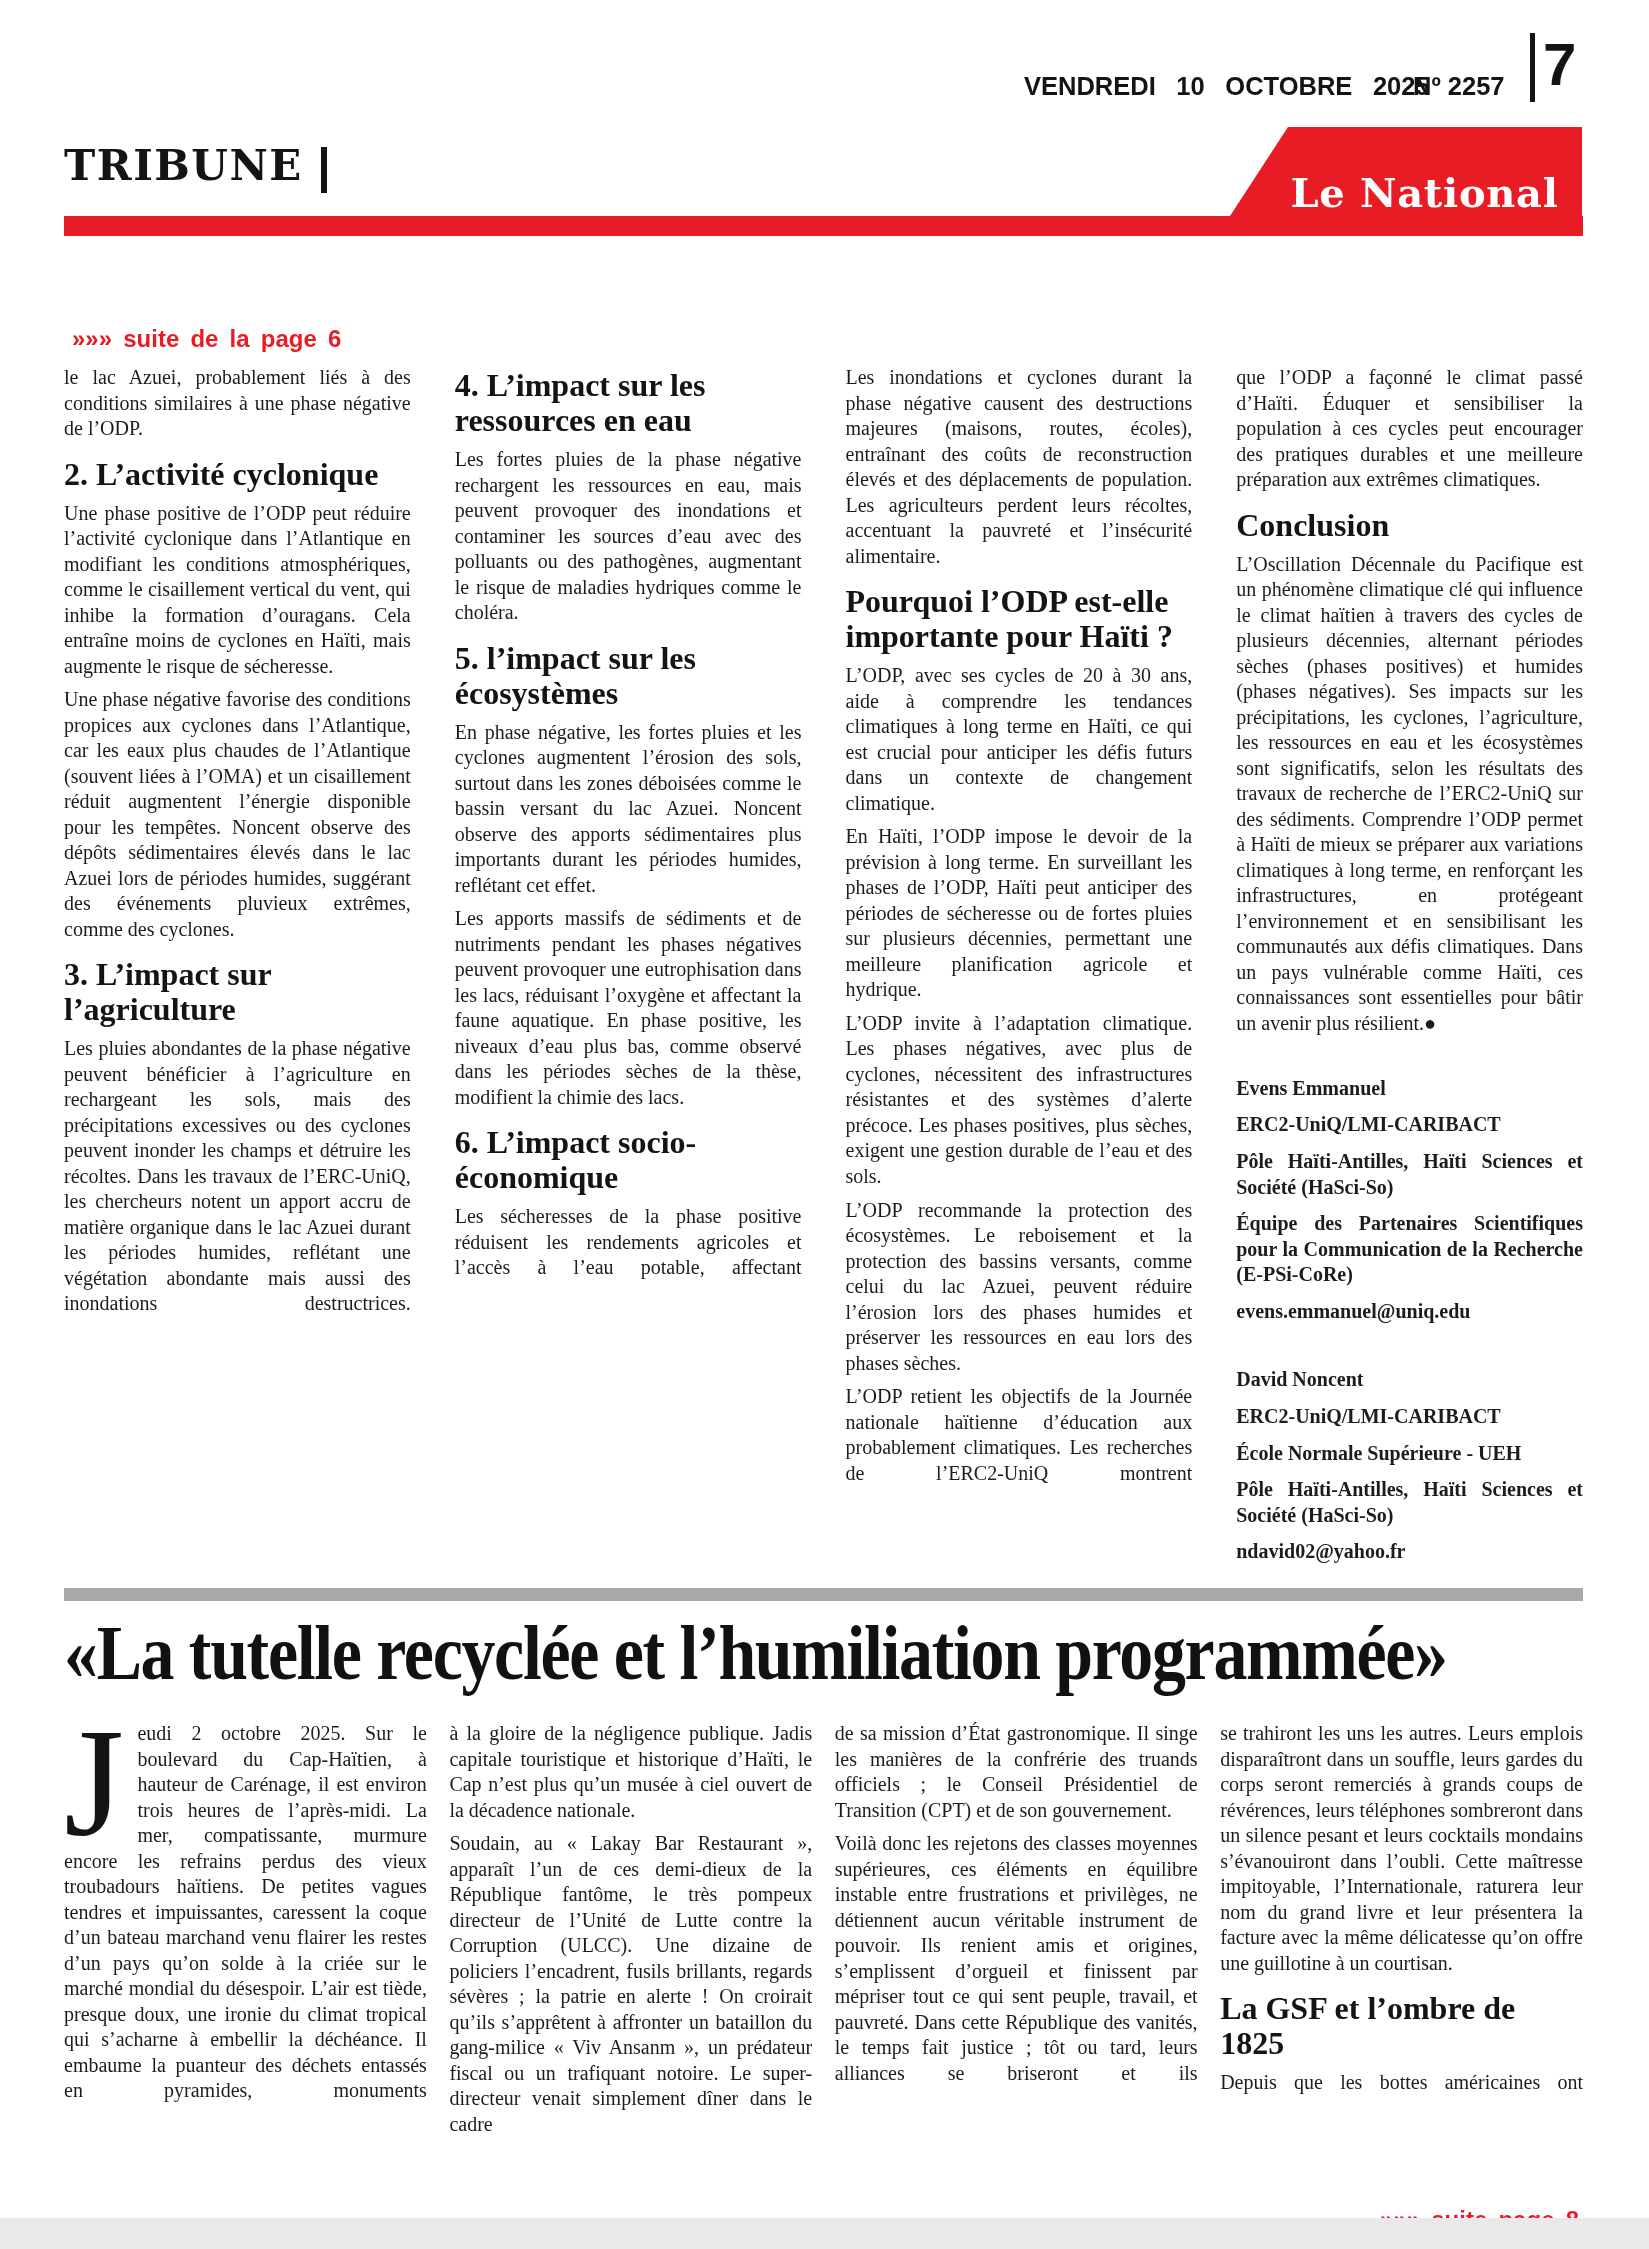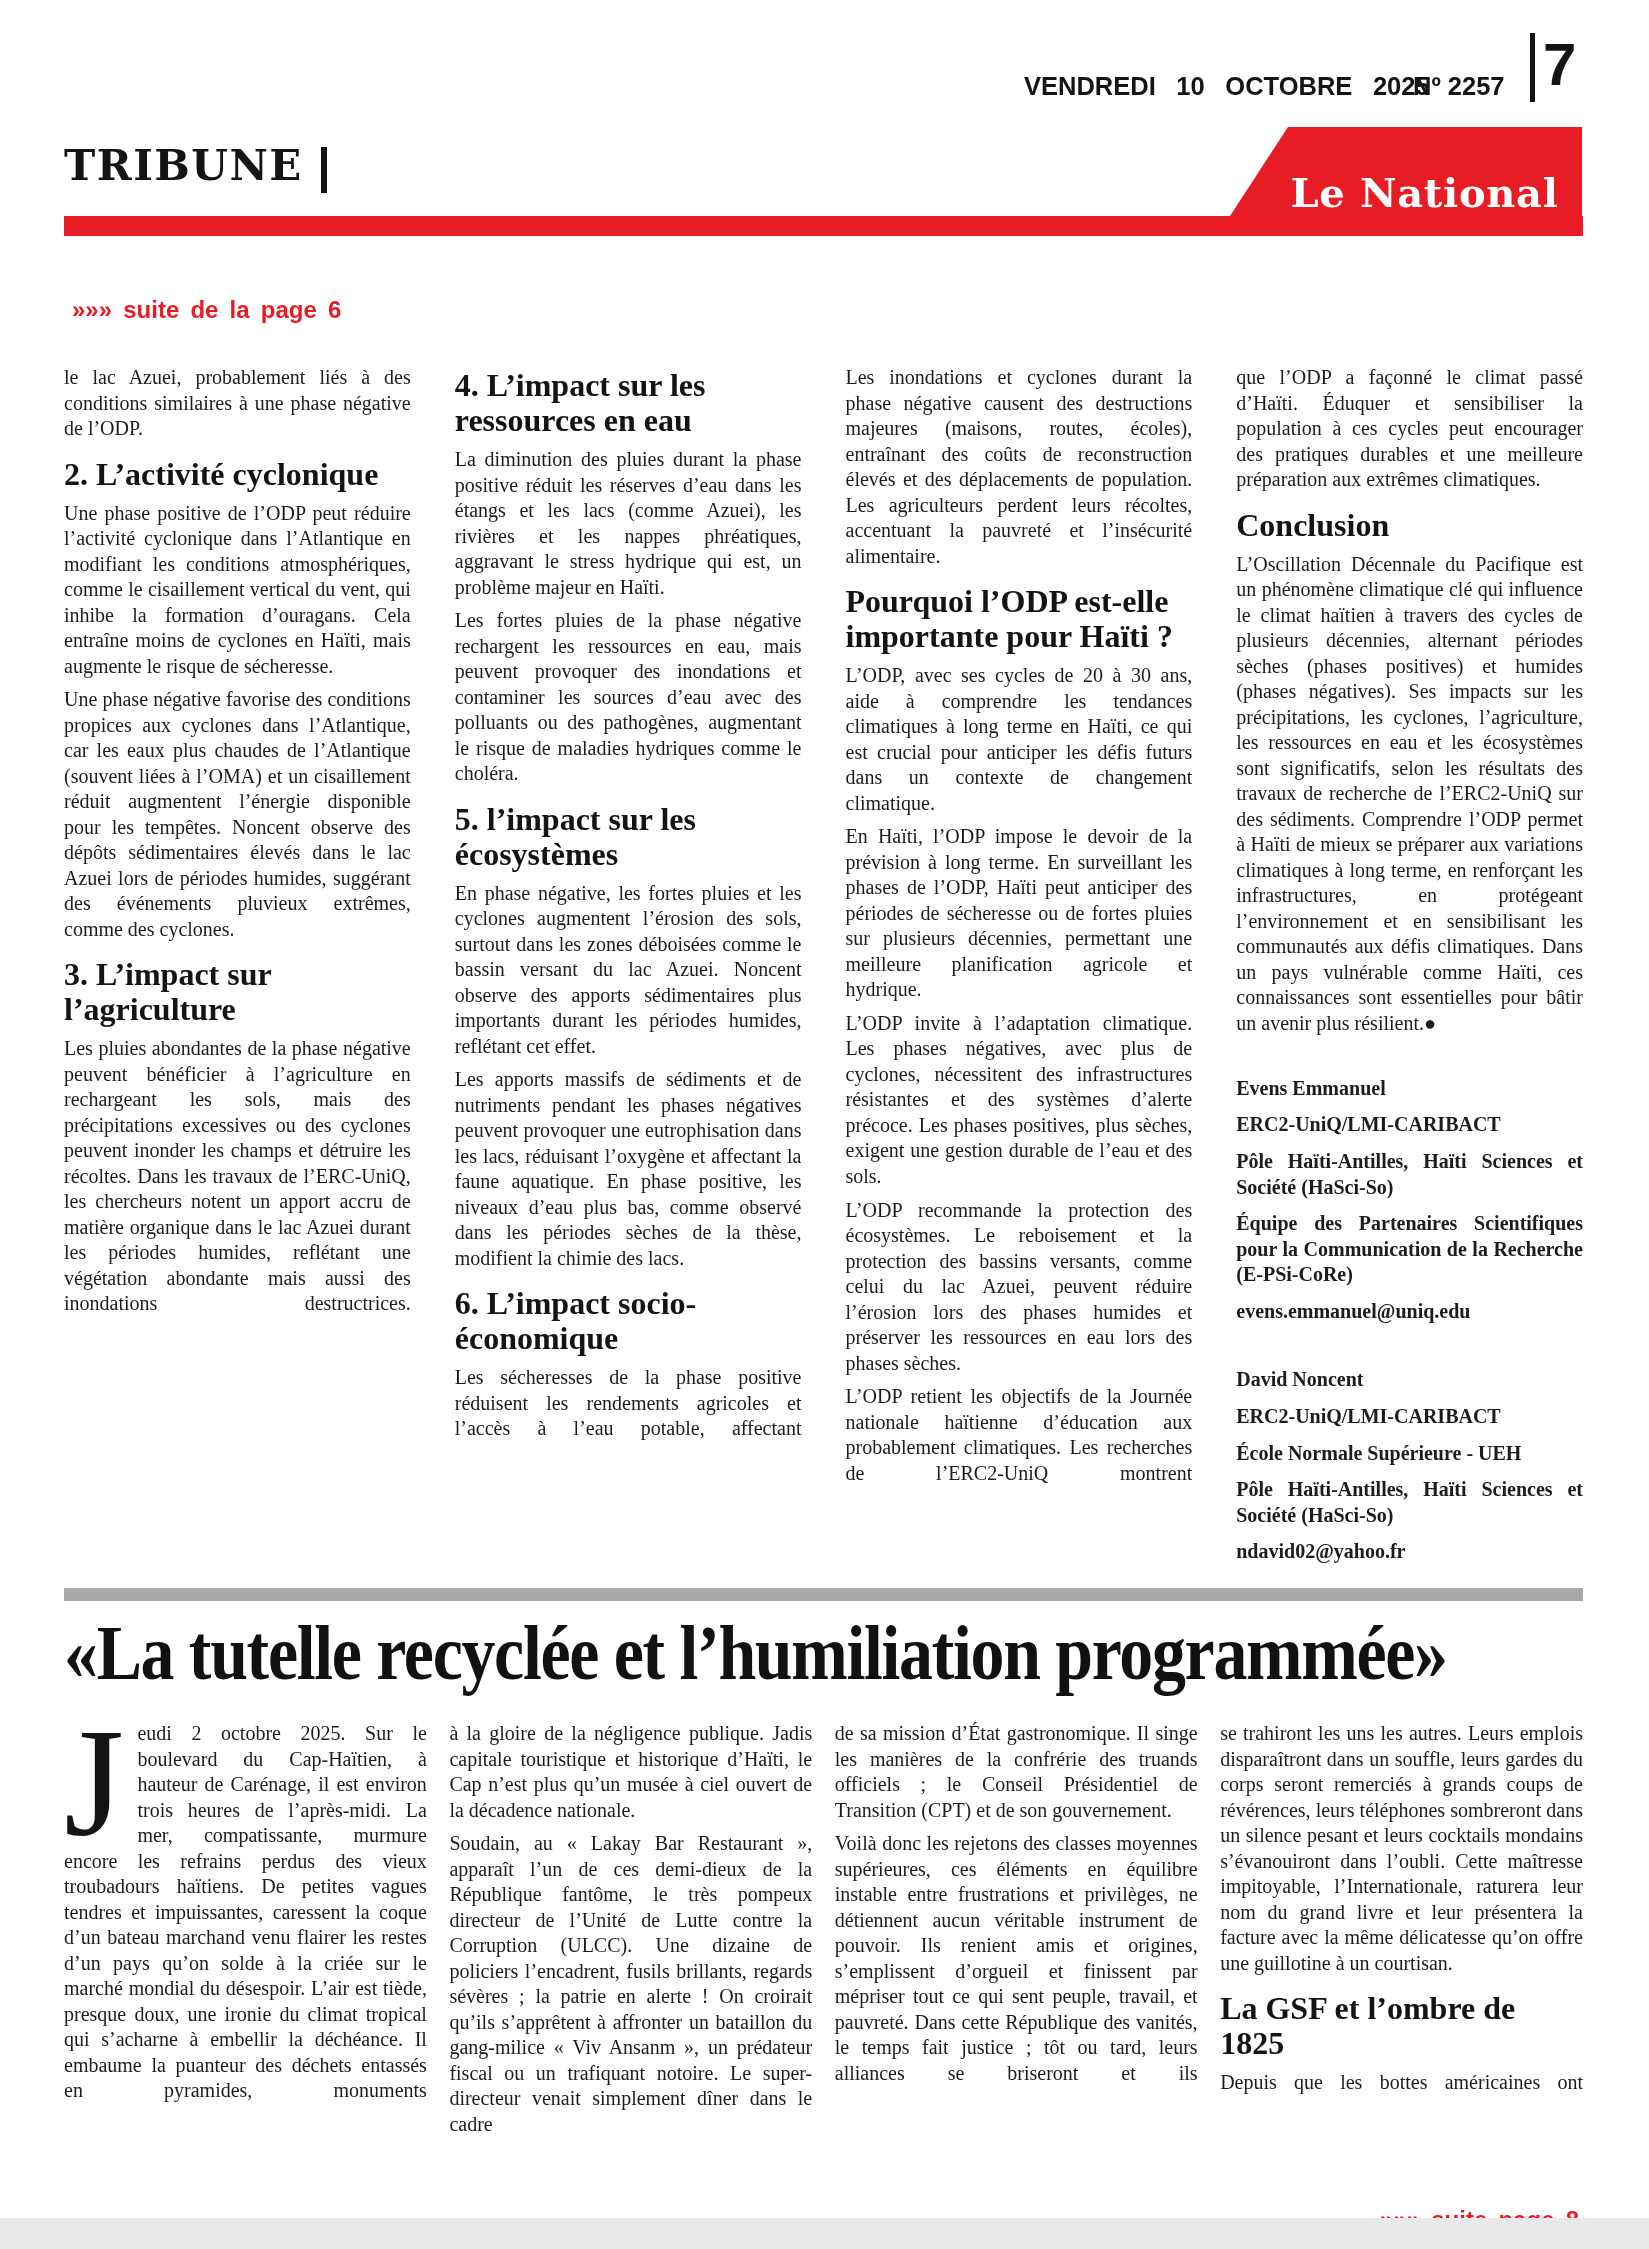--- a/index.html
+++ b/index.html
@@ -45,21 +45,21 @@
     position:absolute;left:1230px;top:127px;width:352px;height:89px;
     background:#e81c25;
     clip-path:polygon(58px 0, 100% 0, 100% 100%, 0 100%);
     display:flex;align-items:flex-end;justify-content:center;
   }
   .brand-box span{
     font-family:"DejaVu Serif", serif;font-weight:700;font-size:40px;color:#ffffff;
     padding-left:37px;letter-spacing:0.7px;
   }
   .suite-top{
-    position:absolute;left:72px;top:296px;
+    position:absolute;left:72px;top:325px;
     font-family:"Liberation Sans", sans-serif;
     font-weight:700;font-size:24px;color:#e81c25;word-spacing:4.5px;
   }
   .suite-bottom{
     position:absolute;right:71px;top:2206px;
     font-family:"Liberation Sans", sans-serif;
     font-weight:700;font-size:24px;color:#e81c25;word-spacing:4.5px;
   }
   
   .cols{
@@ -129,21 +129,20 @@
     <div class="col">
         <p>le lac Azuei, probablement liés à des conditions similaires à une phase négative de l’ODP.</p>
         <h2 class="subhead">2. L’activité cyclonique</h2>
         <p>Une phase positive de l’ODP peut réduire l’activité cyclonique dans l’Atlantique en modifiant les conditions atmosphériques, comme le cisaillement vertical du vent, qui inhibe la formation d’ouragans. Cela entraîne moins de cyclones en Haïti, mais augmente le risque de sécheresse.</p>
         <p>Une phase négative favorise des conditions propices aux cyclones dans l’Atlantique, car les eaux plus chaudes de l’Atlantique (souvent liées à l’OMA) et un cisaillement réduit augmentent l’énergie disponible pour les tempêtes. Noncent observe des dépôts sédimentaires élevés dans le lac Azuei lors de périodes humides, suggérant des événements pluvieux extrêmes, comme des cyclones.</p>
         <h2 class="subhead">3. L’impact sur l’agriculture</h2>
         <p class="cont">Les pluies abondantes de la phase négative peuvent bénéficier à l’agriculture en rechargeant les sols, mais des précipitations excessives ou des cyclones peuvent inonder les champs et détruire les récoltes. Dans les travaux de l’ERC-UniQ, les chercheurs notent un apport accru de matière organique dans le lac Azuei durant les périodes humides, reflétant une végétation abondante mais aussi des inondations destructrices.</p>
       </div>
     <div class="col">
         <h2 class="subhead">4. L’impact sur les ressources en eau</h2>
-        <p>La diminution des pluies durant la phase positive réduit les réserves d’eau dans les étangs et les lacs (comme Azuei), les rivières et les nappes phréatiques, aggravant le stress hydrique qui est, un problème majeur en Haïti.</p>
         <p>Les fortes pluies de la phase négative rechargent les ressources en eau, mais peuvent provoquer des inondations et contaminer les sources d’eau avec des polluants ou des pathogènes, augmentant le risque de maladies hydriques comme le choléra.</p>
         <h2 class="subhead">5. l’impact sur les écosystèmes</h2>
         <p>En phase négative, les fortes pluies et les cyclones augmentent l’érosion des sols, surtout dans les zones déboisées comme le bassin versant du lac Azuei. Noncent observe des apports sédimentaires plus importants durant les périodes humides, reflétant cet effet.</p>
         <p>Les apports massifs de sédiments et de nutriments pendant les phases négatives peuvent provoquer une eutrophisation dans les lacs, réduisant l’oxygène et affectant la faune aquatique. En phase positive, les niveaux d’eau plus bas, comme observé dans les périodes sèches de la thèse, modifient la chimie des lacs.</p>
         <h2 class="subhead">6. L’impact socio-économique</h2>
         <p class="cont">Les sécheresses de la phase positive réduisent les rendements agricoles et l’accès à l’eau potable, affectant</p>
       </div>
     <div class="col">
         <p>Les inondations et cyclones durant la phase négative causent des destructions majeures (maisons, routes, écoles), entraînant des coûts de reconstruction élevés et des déplacements de population. Les agriculteurs perdent leurs récoltes, accentuant la pauvreté et l’insécurité alimentaire.</p>
         <h2 class="subhead">Pourquoi l’ODP est-elle importante pour Haïti ?</h2>

